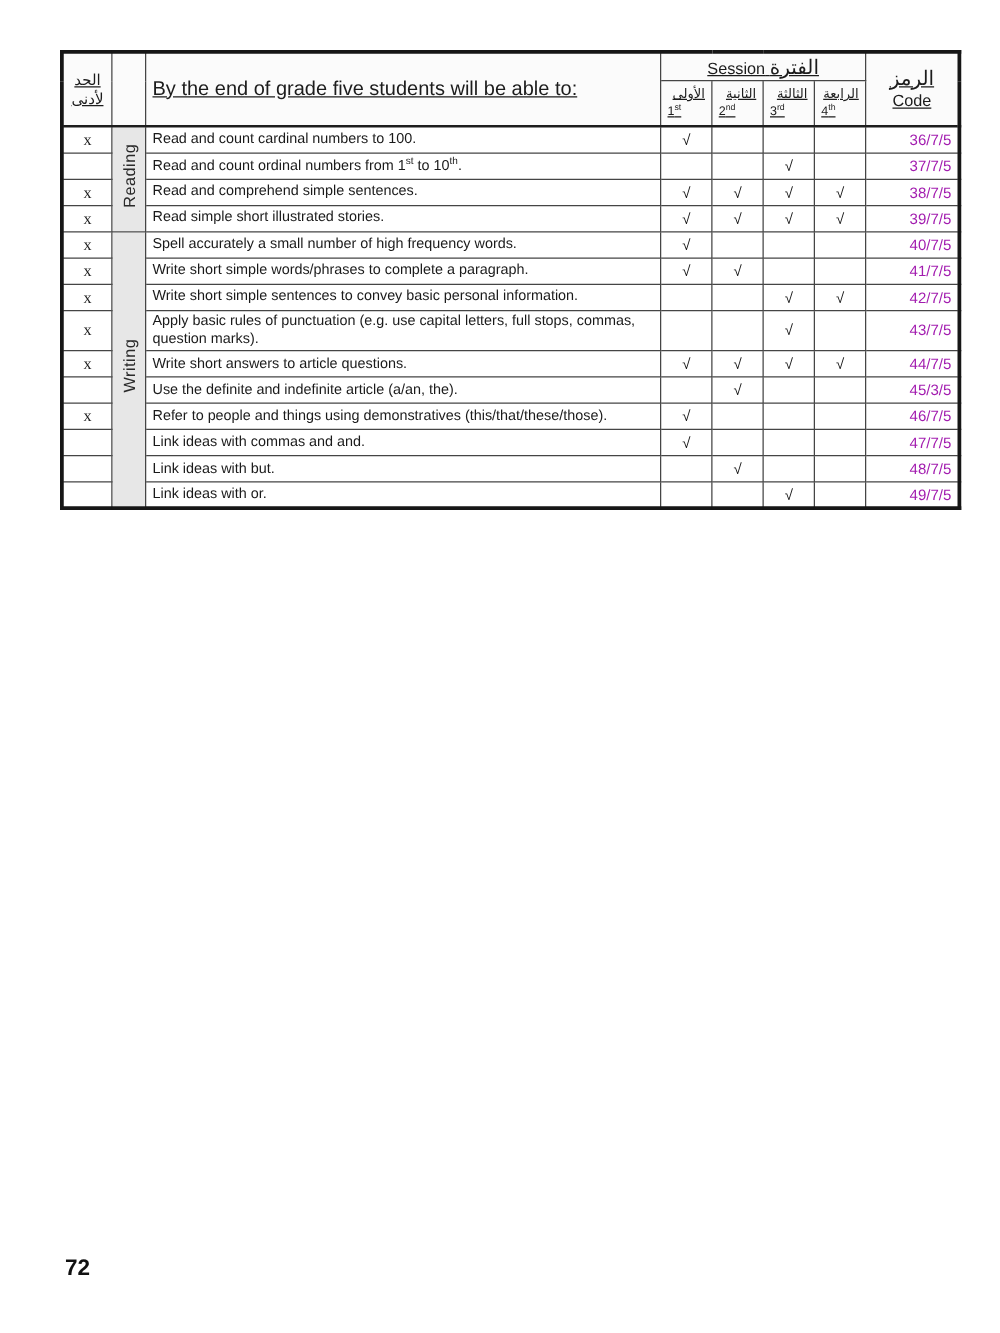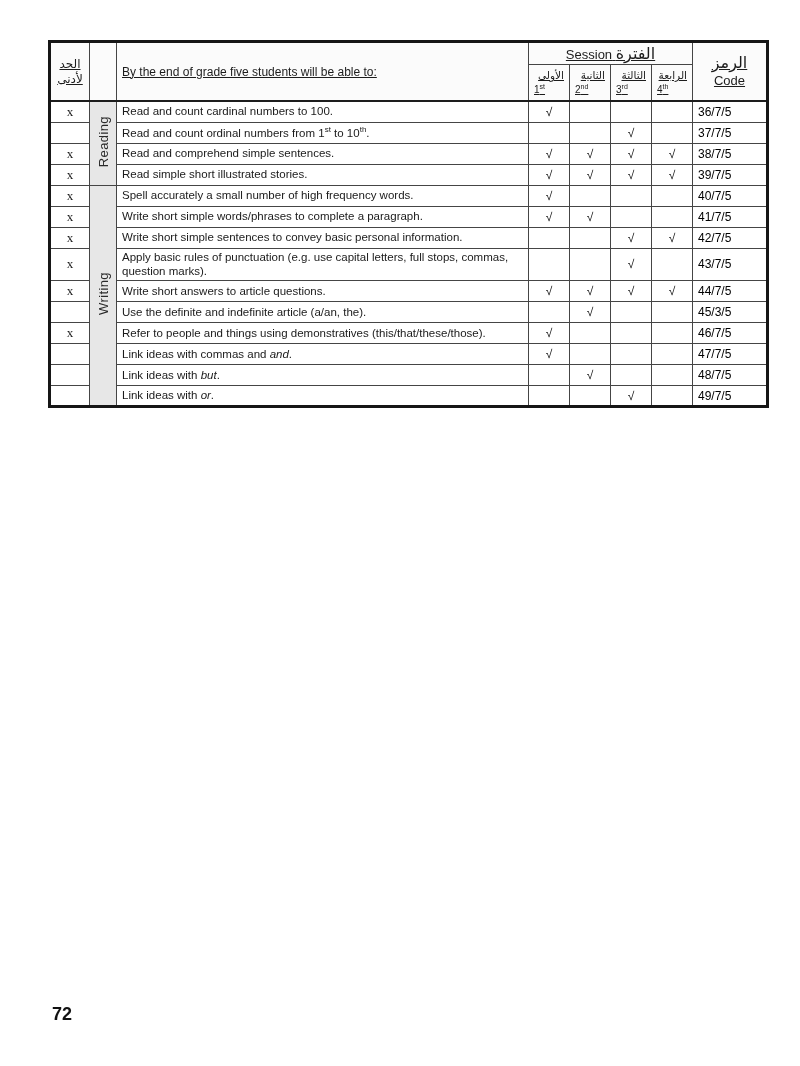--- a/index.html
+++ b/index.html
@@ -22,21 +22,21 @@
     border:1px solid #454545;
     padding:1px 5px;
     vertical-align:middle;
     overflow:hidden;
   }
   thead{border-bottom:2px solid #1d1d1d;text-decoration:underline;}
   thead th{font-weight:normal;background:#fbfbfb;}
   
   .h-min{font-size:12px;text-align:center;line-height:1.25;}
   .ar{font-family:"DejaVu Sans",sans-serif;direction:rtl;}
-  .h-obj{font-size:12px;text-align:left;padding-left:8px;}
+  .h-obj{font-size:16px;text-align:left;padding-left:8px;}
   .h-session{font-size:13px;text-align:center;padding:0 2px;height:17px;}
   .h-session .ar{display:inline;font-size:16px;}
   .h-sub{padding:1px 3px;height:33px;vertical-align:top;}
   .h-sub .ar{display:block;text-align:right;font-size:10.5px;line-height:1.3;}
   .h-sub .ord{display:block;text-align:left;font-size:10px;line-height:1.2;}
   .h-sub sup{font-size:7px;}
   .h-code{font-size:13px;text-align:center;line-height:1.3;}
   .h-code .ar{display:block;font-size:16px;}
   
   tbody tr{height:21px;}
@@ -52,24 +52,24 @@
   }
   .sec-cell span{
     display:inline-block;
     writing-mode:vertical-rl;
     transform:rotate(180deg);
     font-size:13px;color:#2a2a2a;
     letter-spacing:.4px;
     white-space:nowrap;
   }
   .obj-cell{font-size:11.5px;line-height:1.3;text-align:left;color:#1a1a1a;}
-  .obj-cell .it{font-style:italic;}
+  .obj-cell .it{}
   .obj-cell sup{font-size:8px;}
   .chk-cell{text-align:center;font-size:12px;color:#111;}
-  .code-cell{text-align:left;font-size:12px;color:#000000;}
+  .code-cell{text-align:right;font-size:12px;color:#a21caf;}
   .page-number{
     position:absolute;left:52px;top:1004px;
     font-size:18px;font-weight:bold;color:#111;
   }
 </style>
 </head>
 <body>
 
 <div class="page">
 

